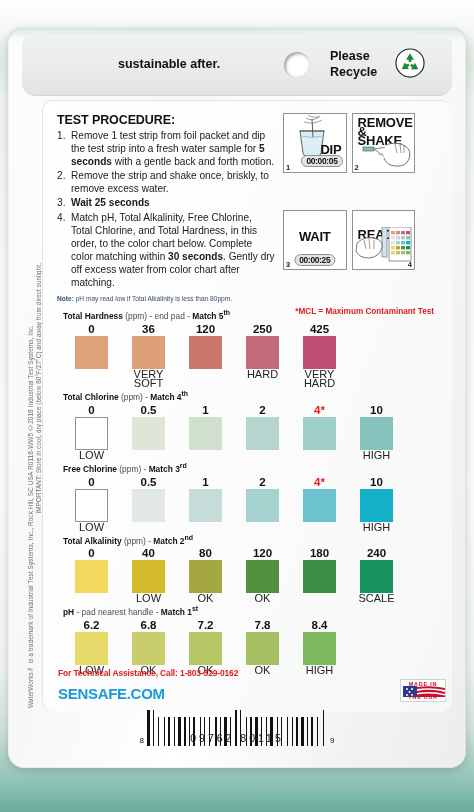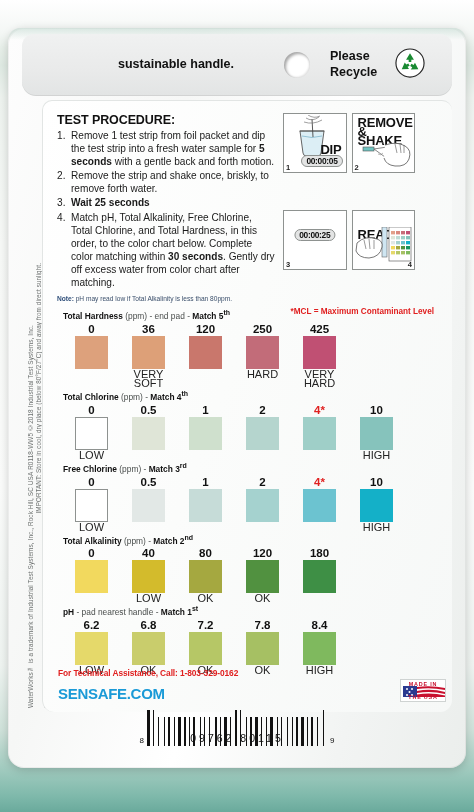--- a/index.html
+++ b/index.html
@@ -161,21 +161,21 @@
   .bc-main { font-size: 10.5px; color:#111; letter-spacing: 3px; }
   .bcbox { position:relative; }
 </style>
 </head>
 <body>
 
 <div class="pkg">
 
   <div class="hdr">
     <div class="hdr-text">
-      <div>sustainable handle.</div>
+      <div>sustainable after.</div>
     </div>
     <div class="hang-hole"></div>
     <div class="recycle-text">
       <div>Please</div>
       <div>Recycle</div>
     </div>
     <span class="recycle-icon">
       <svg width="30" height="30" viewBox="0 0 32 32">
         <circle cx="16" cy="16" r="15" fill="#fff" stroke="#222" stroke-width="1.2"></circle>
         <g fill="#1a8a32">
@@ -197,21 +197,21 @@
     </div>
   </div>
 
   <div class="panel">
 
     <div class="proc-wrap">
       <div class="proc-left">
         <h1 class="proc-title">TEST PROCEDURE:</h1>
         <ol class="steps">
           <li>Remove 1 test strip from foil packet and dip the test strip into a fresh water sample for <span class="b">5 seconds</span> with a gentle back and forth motion.</li>
-          <li>Remove the strip and shake once, briskly, to remove forth water.</li>
+          <li>Remove the strip and shake once, briskly, to remove excess water.</li>
           <li><span class="b">Wait 25 seconds</span></li>
           <li>Match pH, Total Alkalinity, Free Chlorine, Total Chlorine, and Total Hardness, in this order, to the color chart below. Complete color matching within <span class="b">30 seconds</span>. Gently dry off excess water from color chart after matching.</li>
         </ol>
         <div class="note">
           <span class="n">Note:</span>
           <span class="t">pH may read low if Total Alkalinity is less than 80ppm.</span>
         </div>
       </div>
 
       <div class="proc-right">
@@ -236,21 +236,21 @@
             <path d="M17 17 L30 15 L33 20 L28 25 Z" fill="#fff" stroke="#555" stroke-width=".7"></path>
             <path d="M28 13 Q40 9 48 14 Q55 18 52 27 Q49 35 38 34 Q29 33 27 26" fill="#fff" stroke="#555" stroke-width=".8"></path>
             <path d="M38 12 L40 21 M43 12 L44 21 M47 13 L47 21" stroke="#555" stroke-width=".6" fill="none"></path>
             <path d="M22 11 Q25 9 27 12 M21 22 Q24 24 26 21" stroke="#888" stroke-width=".6" fill="none"></path>
           </svg>
           <span class="num">2</span>
         </div>
 
         <div class="ipanel">
           <span class="cap" style="left:50%;transform:translateX(-50%);top:18px">WAIT</span>
-          <span class="timer" style="left:50%;transform:translateX(-50%);bottom:28px">00:00:25</span>
+          <span class="timer" style="left:50%;transform:translateX(-50%);bottom:3px">00:00:25</span>
           <span class="num">3</span>
         </div>
 
         <div class="ipanel">
           <span class="cap" style="left:5px;top:16px">READ</span>
           <svg width="62" height="42" viewBox="0 0 62 42" style="position:absolute;left:2px;bottom:0">
             <rect x="34" y="0" width="22" height="34" fill="#fff" stroke="#666" stroke-width=".7"></rect>
             <g>
               <rect x="36" y="4" width="4" height="3.4" fill="#e2a08a"></rect>
                 <rect x="41" y="4" width="4" height="3.4" fill="#d9897f"></rect>
@@ -276,21 +276,21 @@
             <rect x="27" y="0" width="5" height="30" fill="#cfe6f2" stroke="#666" stroke-width=".6"></rect>
             <path d="M2 16 Q10 8 22 12 Q28 14 27 20 Q25 30 14 31 Q4 31 1 24 Z" fill="#fff" stroke="#555" stroke-width=".8"></path>
             <path d="M9 13 L11 22 M14 12 L15 22 M19 13 L19 22" stroke="#555" stroke-width=".6" fill="none"></path>
           </svg>
           <span class="num" style="left:auto;right:2px">4</span>
         </div>
       </div>
     </div>
 
     <div class="chart">
-      <div class="mcl">*MCL = Maximum Contaminant Level</div>
+      <div class="mcl">*MCL = Maximum Contaminant Test</div>
       <div id="chart-rows">
           <div class="row">
             <div class="rowhead"><span class="nm">Total Hardness</span> <span class="un">(ppm) - end pad -</span> <span class="mt">Match 5</span><sup class="mt">th</sup></div>
             <div class="swatches">
               <div class="cell">
                 <div class="val">0</div>
                 <div class="sw" style="background: rgb(221, 161, 124);"></div>
                 <div class="lab"></div>
               </div>
               <div class="cell">
@@ -405,20 +405,25 @@
               </div>
               <div class="cell">
                 <div class="val">120</div>
                 <div class="sw" style="background: rgb(81, 145, 64);"></div>
                 <div class="lab">OK</div>
               </div>
               <div class="cell">
                 <div class="val">180</div>
                 <div class="sw" style="background: rgb(62, 143, 69);"></div>
                 <div class="lab"></div>
+              </div>
+              <div class="cell">
+                <div class="val">240</div>
+                <div class="sw" style="background: rgb(22, 147, 95);"></div>
+                <div class="lab">SCALE</div>
               </div>
             </div>
           </div>
           <div class="row">
             <div class="rowhead"><span class="nm">pH</span> <span class="un">- pad nearest handle -</span> <span class="mt">Match 1</span><sup class="mt">st</sup></div>
             <div class="swatches">
               <div class="cell">
                 <div class="val">6.2</div>
                 <div class="sw" style="background: rgb(229, 217, 106);"></div>
                 <div class="lab">LOW</div>

